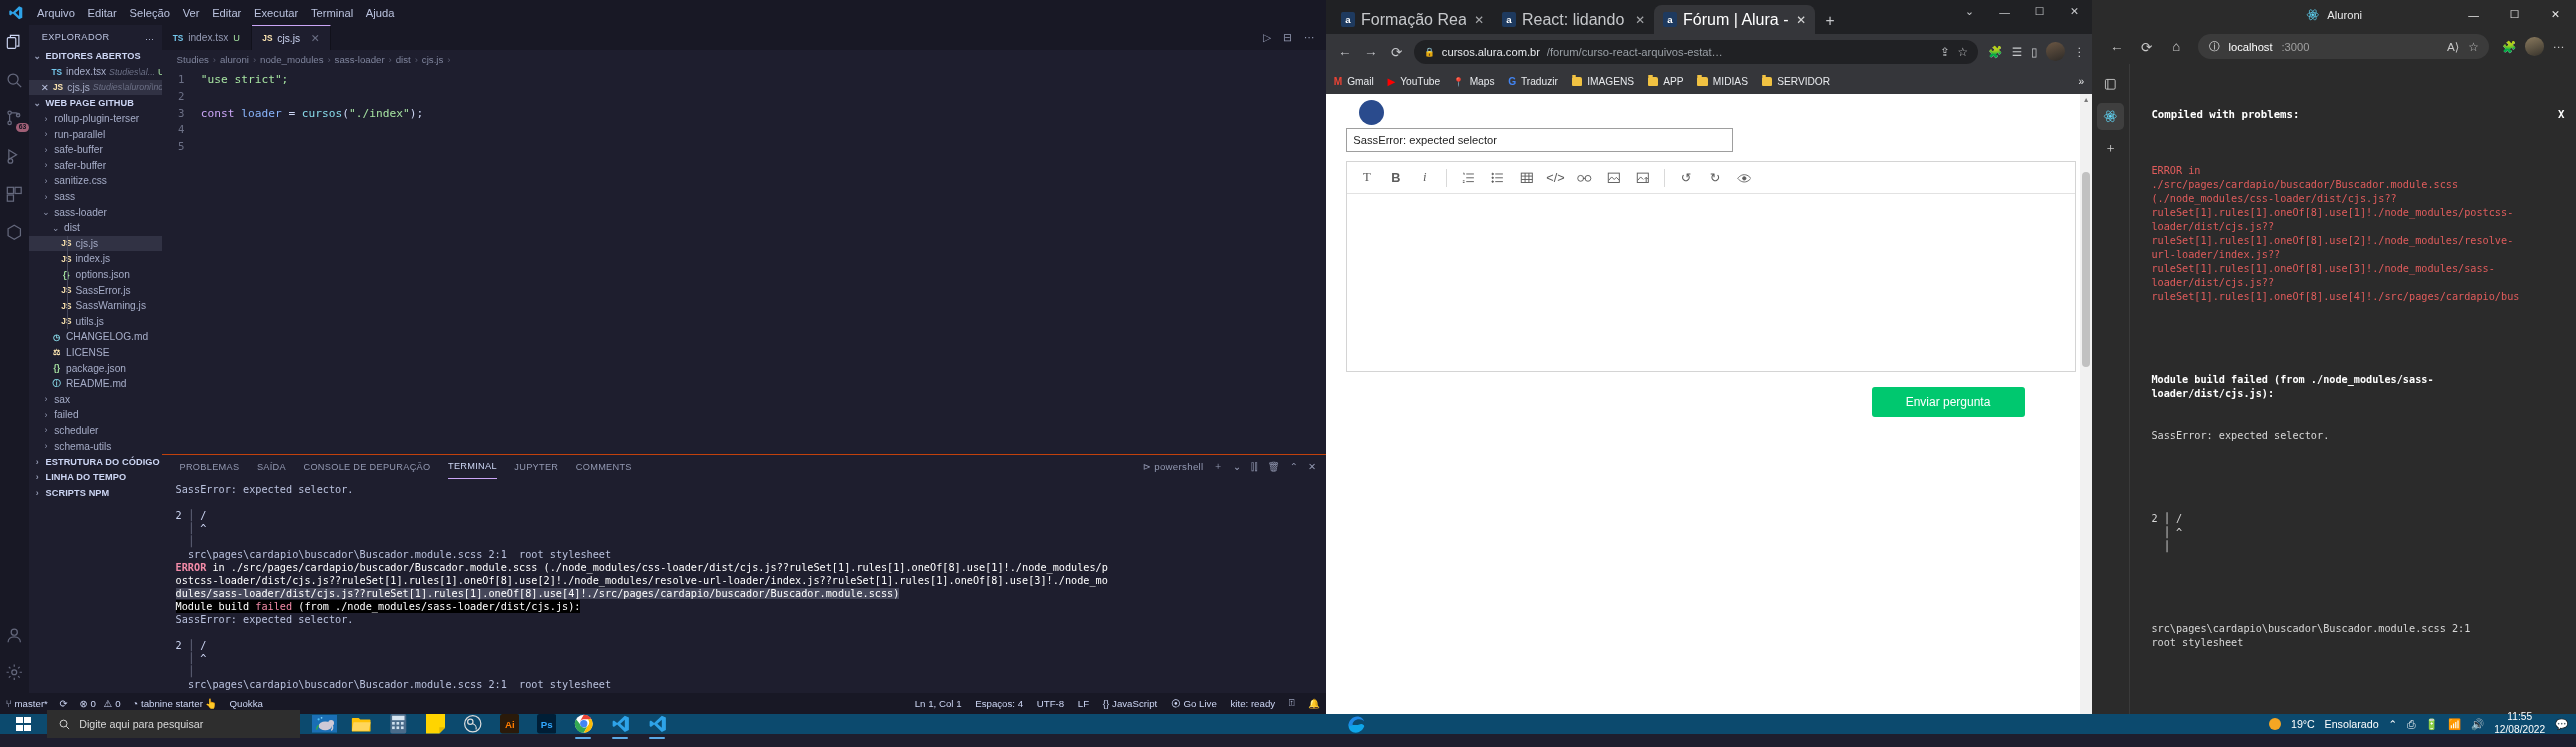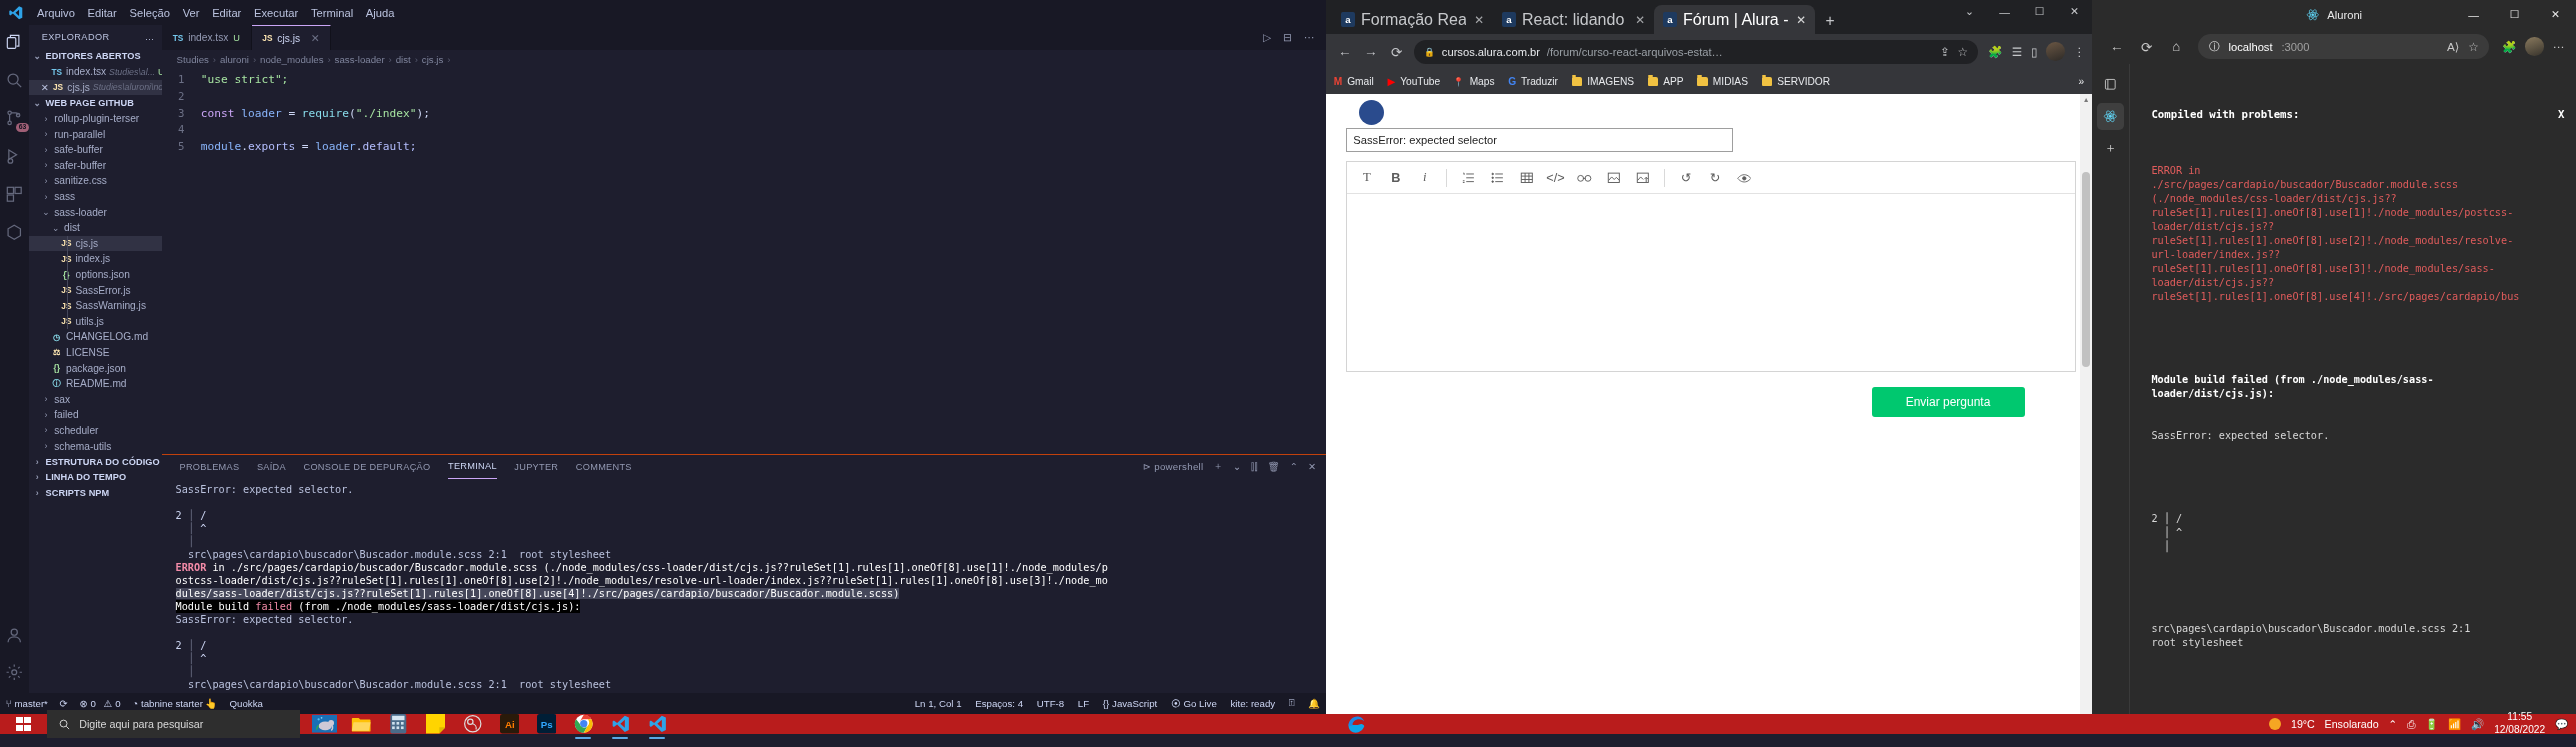--- a/index.html
+++ b/index.html
@@ -219,21 +219,21 @@
     border-left: 1px solid #3a3a3a;
   }
   .e-head { color: #ffffff; font-weight: bold; display: flex; justify-content: space-between; margin-bottom: 14.6px; font-size: 10.7px;}
   .e-err { color: #e05c5c; }
   .e-white { color: #ffffff; }
   .e-gray { color: #d8d8d8; }
 
   
   .taskbar {
     position: absolute; left: 0; top: 714px; width: 2576px; height: 20px;
-    background: #b91c1c; display: flex; align-items: center; color: #fff; font-size: 10.7px;
+    background: #0c4a6e; display: flex; align-items: center; color: #fff; font-size: 10.7px;
   }
   .tb-start { width: 47px; height: 34px; display: flex; align-items: center; justify-content: center; }
   .win-logo { width: 14.6px; height: 14.6px; display:grid; grid-template-columns:1fr 1fr; grid-template-rows:1fr 1fr; gap:1.5px;}
   .win-logo i { background: #fff; display:block;}
   .tb-search {
     width: 253px; height: 28px; background: #2e2e2e; display: flex; align-items: center;
     gap: 8.8px; padding: 0 10.7px; color: #d8d8d8; font-size: 10.7px;
   }
   .tb-icons { display: flex; align-items: center; gap: 0; padding-left: 5.8px; }
   .tb-ic { width: 37px; height: 34px; display: flex; align-items: center; justify-content: center; font-size: 12.7px; }
@@ -502,26 +502,23 @@
             <div>1</div>
             <div>2</div>
             <div>3</div>
             <div>4</div>
             <div>5</div>
           </div>
           <div class="codelines mono">
             <div><span class="tkn-str">"use strict";</span></div>
             <div>&nbsp;</div>
             <div>
-              <span class="tkn-kw">const </span><span class="tkn-var">loader </span><span class="tkn-plain">= </span><span class="tkn-fn">require</span><span class="tkn-plain">(</span><span class="tkn-str">"./index"</span><span class="tkn-plain">);</span>
+              <span class="tkn-kw">const </span><span class="tkn-var">loader </span><span class="tkn-plain">= </span><span class="tkn-fn">cursos</span><span class="tkn-plain">(</span><span class="tkn-str">"./index"</span><span class="tkn-plain">);</span>
             </div>
             <div>&nbsp;</div>
-            <div>
-              <span class="tkn-var">module</span><span class="tkn-plain">.</span><span class="tkn-prop">exports </span><span class="tkn-plain">= </span><span class="tkn-var">loader</span><span class="tkn-plain">.</span><span class="tkn-prop">default;</span>
-            </div>
           </div>
         </div>
 
         <div class="panel">
           <div class="panel-tabs">
             <div class="pt">PROBLEMAS</div>
             <div class="pt">SAÍDA</div>
             <div class="pt">CONSOLE DE DEPURAÇÃO</div>
             <div class="pt active">TERMINAL</div>
             <div class="pt">JUPYTER</div>

